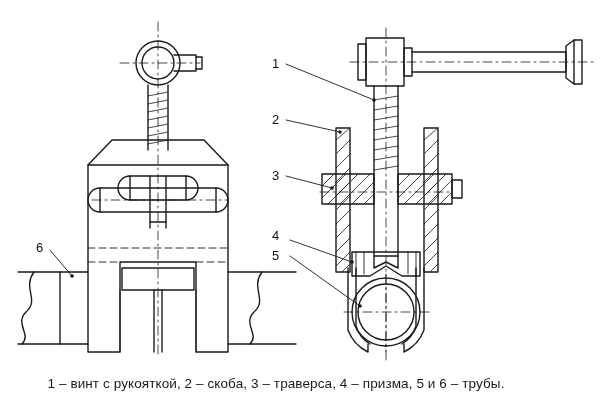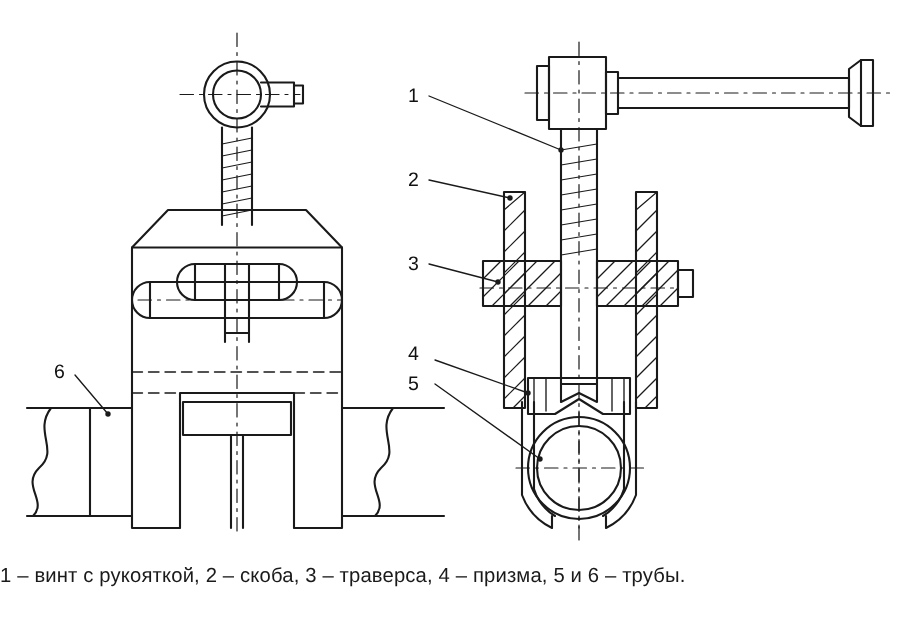--- a/index.html
+++ b/index.html
@@ -22,20 +22,21 @@
     left: 0;
     top: 0;
     width: 610px;
     height: 372px;
   }
   .caption {
     position: absolute;
     left: 0;
     top: 376px;
     width: 552px;
+    text-align: center;
     font-size: 13.5px;
     color: #1a1a1a;
     letter-spacing: 0.1px;
   }
   .callout {
     position: absolute;
     font-size: 13px;
     color: #111111;
     font-family: "Liberation Sans", sans-serif;
   }

